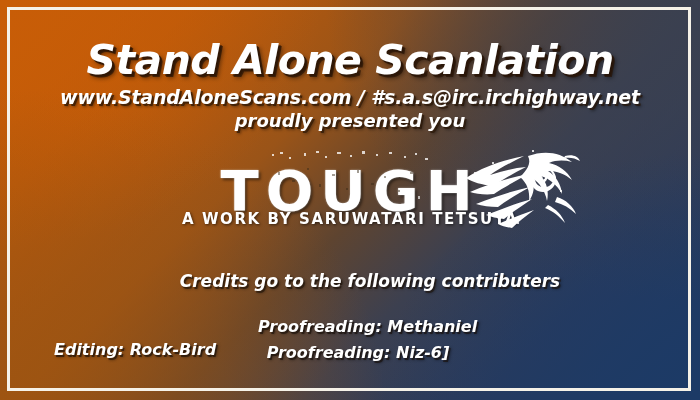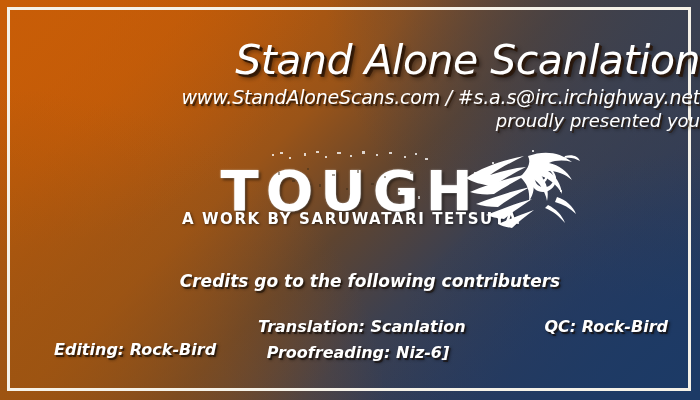--- a/index.html
+++ b/index.html
@@ -70,25 +70,25 @@
   #content {
     position: absolute;
     inset: 0;
     z-index: 5;
   }
 
   
   .hdr {
     position: absolute;
     left: 0; right: 0;
-    text-align: right;
+    text-align: center;
     color: #ffffff;
     font-family: "DejaVu Sans", sans-serif;
     font-style: italic;
-    font-weight: normal;
+    font-weight: bold;
     white-space: nowrap;
   }
   #site-title {
     top: 36px;
     font-size: 41px;
     letter-spacing: -0.5px;
     text-shadow:
       3px 3px 0 rgba(40,20,5,0.72),
       2px 2px 0 rgba(40,20,5,0.6),
       4px 4px 4px rgba(0,0,0,0.45);
@@ -309,22 +309,21 @@
         <rect x="98" y="48" width="2" height="2"></rect>
         <rect x="70" y="8" width="2" height="2"></rect>
       </g>
     </svg>
 
     <div id="credits-heading">Credits go to the following contributers</div>
 
     <div class="credit-line" id="credit-editing">Editing: Rock-Bird</div>
 
     <div id="credit-col-mid">
-      <div class="credit-col-line">Translation: Scanlation</div>
+      <div class="credit-col-line">Proofreading: Methaniel</div>
       <div class="credit-col-line">Proofreading: Niz-6]</div>
     </div>
 
     <div id="credit-col-right">
-      <div class="credit-col-line">QC: Rock-Bird</div>
     </div>
 
   </div>
 </div>
 
 </body></html>

